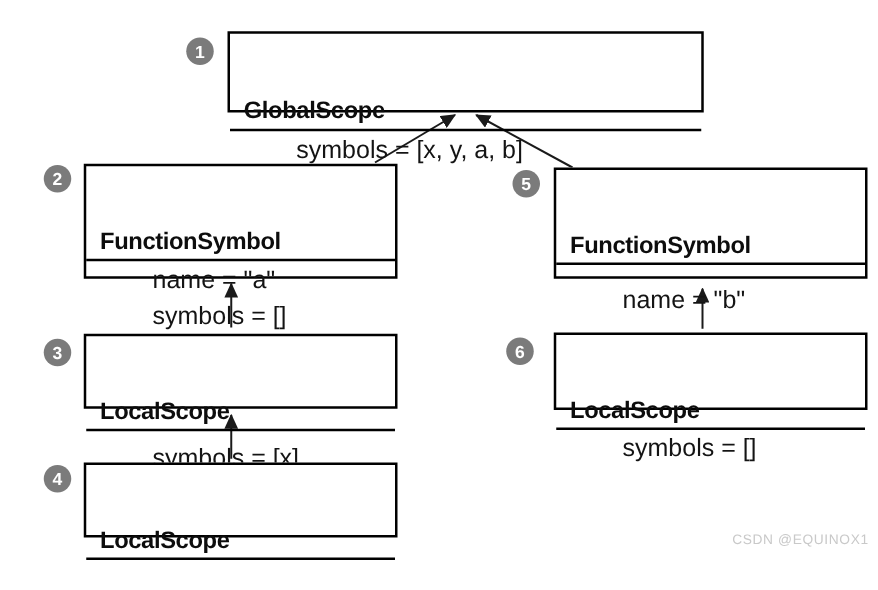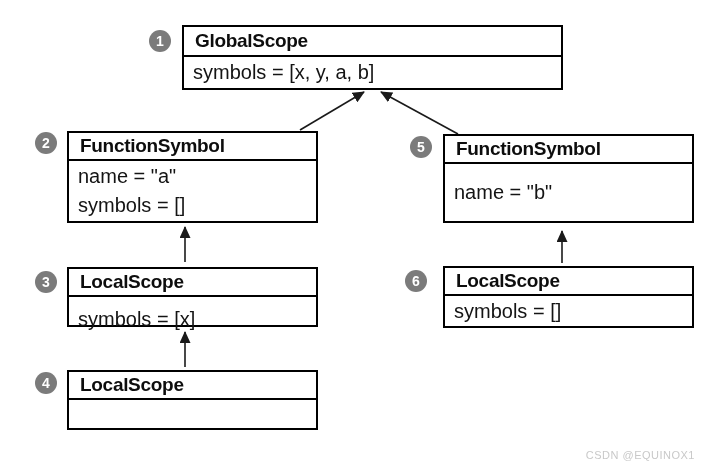--- a/index.html
+++ b/index.html
@@ -24,27 +24,29 @@
   .node-header {
     box-sizing: border-box;
     border-bottom: 2px solid var(--box-border, #000000);
     font-weight: bold;
     font-size: 19px;
     letter-spacing: -0.3px;
     color: #0d0d0d;
     padding-left: 11px;
     display: flex;
     align-items: center;
+    margin-top: 48px;
   }
   .node-body {
     display: flex;
     flex-direction: column;
     justify-content: center;
     padding-left: 9px;
     color: #141414;
+    margin-left: 44px;
   }
   .node-line {
     font-size: 20px;
     line-height: 29px;
     white-space: nowrap;
   }
   .badge {
     position: absolute;
     width: 22px;
     height: 22px;
@@ -69,21 +71,21 @@
     position: absolute;
     left: 0;
     top: 0;
     width: 702px;
     height: 472px;
     pointer-events: none;
   }
   .watermark {
     position: absolute;
     left: 582px;
-    top: 449px;
+    top: 426px;
     width: 113px;
     text-align: right;
     font-size: 11px;
     letter-spacing: 0.5px;
     color: var(--watermark, #c9c9c9);
     white-space: nowrap;
   }
 </style>
 </head>
 <body>

